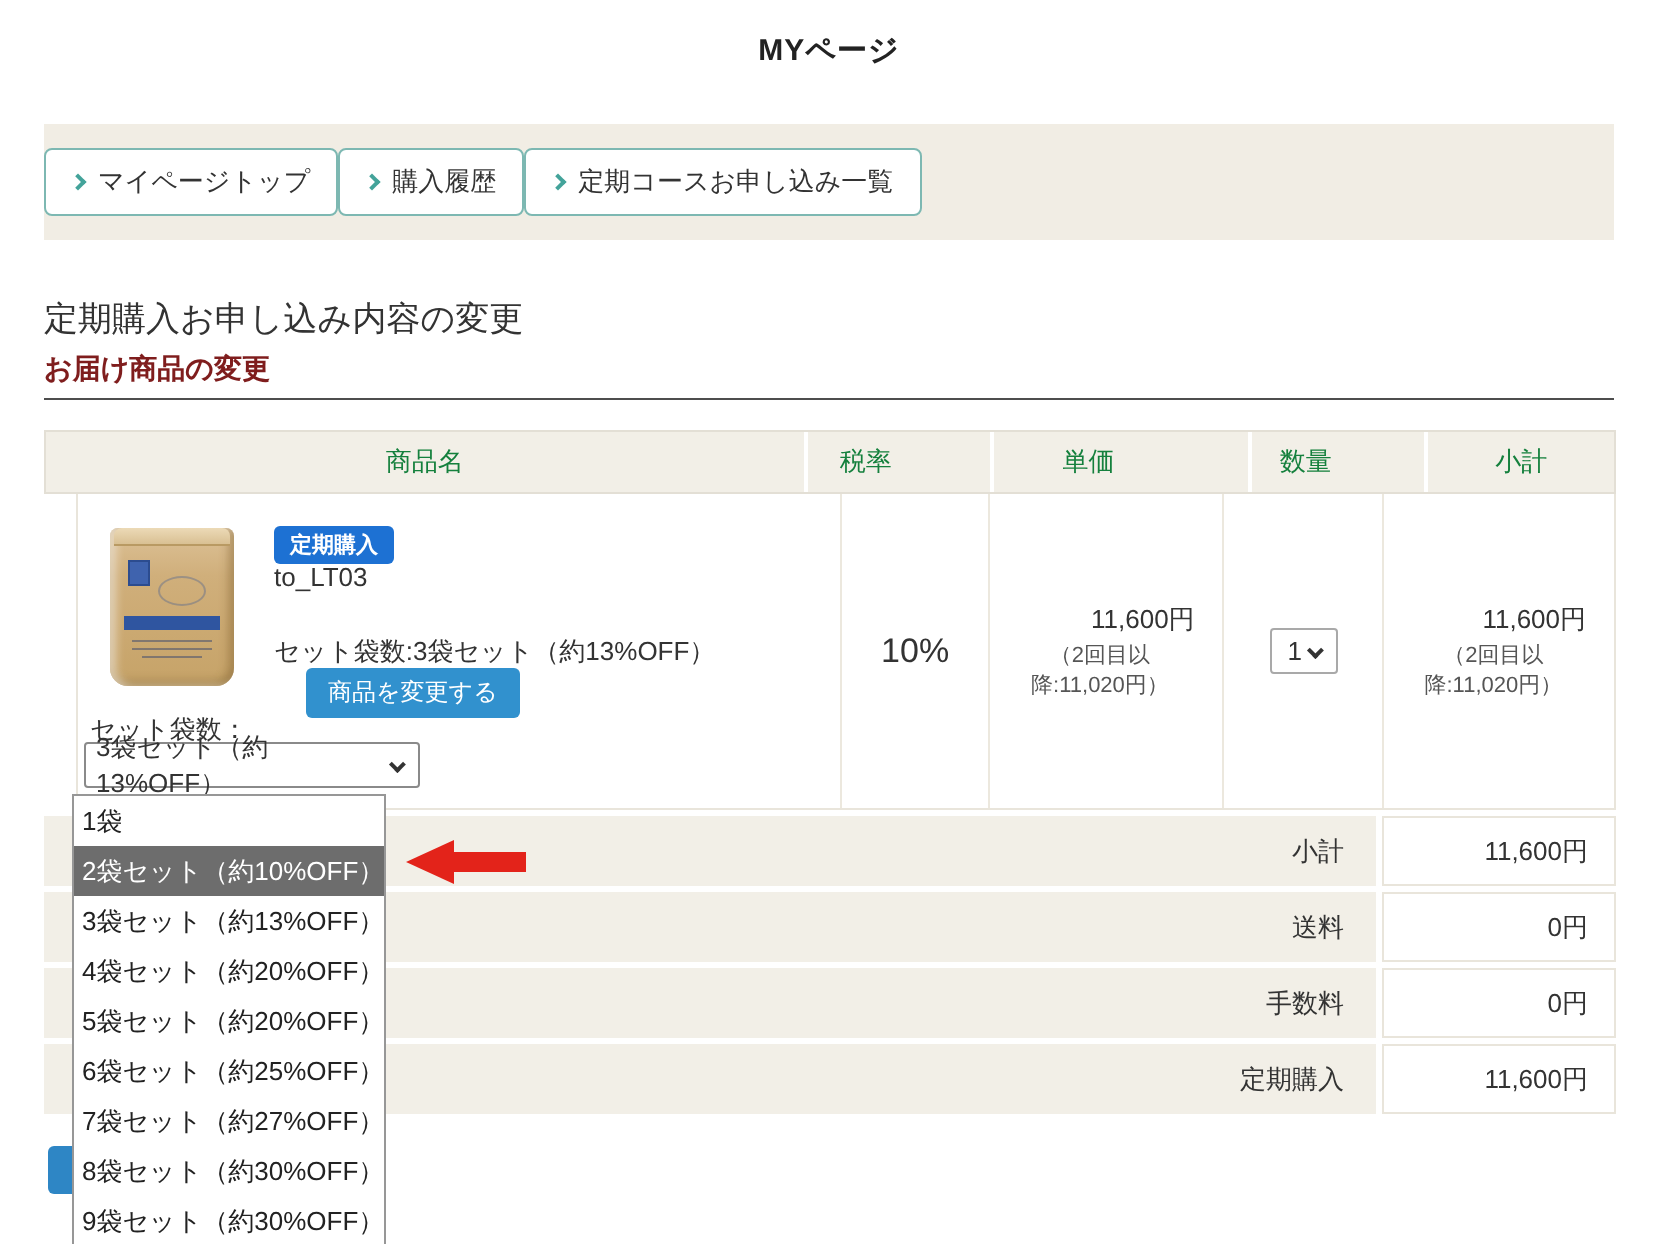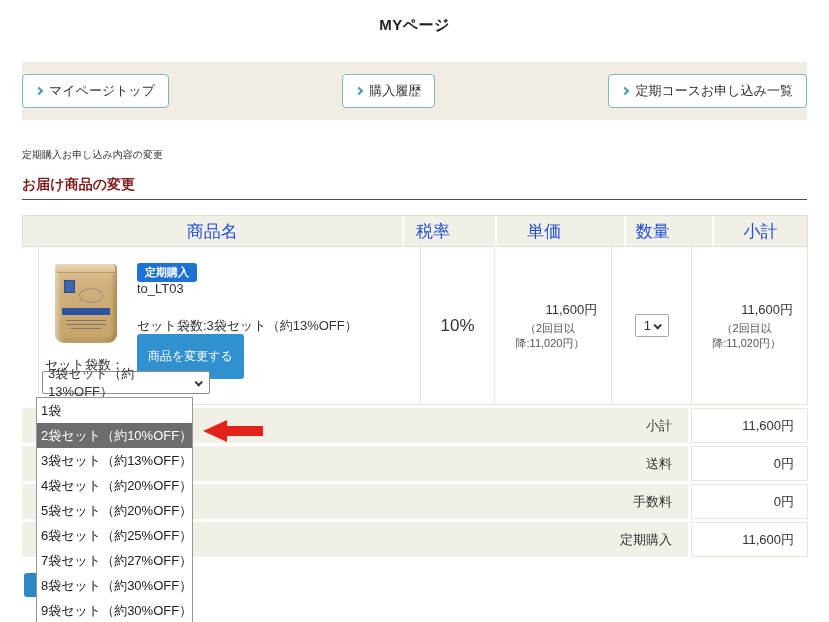--- a/index.html
+++ b/index.html
@@ -7,37 +7,37 @@
   .page {
     position:relative; width:829px; height:622px; overflow:hidden;
     background:#fff; color:#333;
     font-family:"Liberation Sans","DejaVu Sans",sans-serif;
   }
   .page-title { position:absolute; top:16px; left:0; width:100%; text-align:center;
     font-size:15px; font-weight:bold; color:#222; letter-spacing:.5px; }
 
   
   .navband { position:absolute; top:62px; left:22px; width:785px; height:58px;
-    background:#f1ede4; display:flex; align-items:center; justify-content:space-between; }
+    background:#f1ede4; display:flex; align-items:center; justify-content:flex-start; }
   .nav-btn { display:inline-flex; align-items:center; gap:7px; background:#fff;
     border:1px solid #7db8b2; border-radius:4px; height:34px; padding:0 13px;
     font-size:13px; color:#333; cursor:pointer; white-space:nowrap;
     font-family:inherit; }
   .chev-right { width:6px; height:6px; border-top:2px solid #43a39a;
     border-right:2px solid #43a39a; transform:rotate(45deg); flex:0 0 auto; }
 
-  .page-desc { position:absolute; top:148px; left:22px; font-size:10px; color:#333; }
+  .page-desc { position:absolute; top:148px; left:22px; font-size:17px; color:#333; }
   .section-heading { position:absolute; top:176px; left:22px; font-size:14px; font-weight:bold; color:#7f1d1d; }
   .rule { position:absolute; top:199px; left:22px; width:785px; border-top:1px solid #4d4d4d; }
 
   
   .otable { position:absolute; top:215px; left:22px; width:786px; }
   .thead { display:flex; height:32px; background:#f2efe7; border:1px solid #e3dfd5; }
-  .th { display:flex; align-items:center; justify-content:center; font-size:17px;
-    color:#1d4ed8; border-left:2px solid #fff;margin-left:33px; }
+  .th { display:flex; align-items:center; justify-content:center; font-size:13px;
+    color:#15803d; border-left:2px solid #fff;margin-left:33px; }
   .th:first-child { border-left:none; }
   .c1 { width:391px; } .c2 { width:75px; } .c3 { width:120px; } .c4 { width:68px; } .c5 { width:118px; }
 
   .prow { display:flex; height:158px; background:#fff; border:1px solid #e9e5db; border-top:none;margin-left:16px; }
   .td { border-left:1px solid #ece8de; }
   .td:first-child { border-left:none; }
   .prod-cell { position:relative; width:391px; }
   .tax-cell  { width:75px; display:flex; align-items:center; justify-content:center; font-size:17px; }
   .price-cell{ width:120px; display:flex; flex-direction:column; align-items:flex-end;
     justify-content:center; padding:0 14px 0 8px; }
@@ -63,22 +63,22 @@
     border:1px solid rgba(60,90,150,.35); border-radius:50%; }
   .pouch-band { position:absolute; left:7px; right:7px; top:44px; height:7px; background:#2f55a0; }
   .pouch-line { position:absolute; left:11px; right:11px; height:1px; background:rgba(40,60,110,.45); }
   .pl1 { top:56px; } .pl2 { top:60px; } .pl3 { top:64px; left:16px; right:16px; }
 
   .badge { position:absolute; left:98px; top:16px; background:#1d71d3; color:#fff;
     font-size:11px; font-weight:bold; padding:2px 8px; border-radius:3px; }
   .pcode { position:absolute; left:98px; top:34px; font-size:13px; }
   .pname { position:absolute; left:98px; top:52px; font-size:13px; white-space:nowrap; }
   .pset  { position:absolute; left:98px; top:70px; font-size:13px; }
-  .change-btn { position:absolute; left:98px; top:87px; background:#3191ce; color:#fff;
-    border:none; border-radius:3px; font-size:12px; padding:14px 11px; cursor:pointer;
+  .change-btn { position:absolute; left:114px; top:87px; background:#3191ce; color:#fff;
+    border:none; border-radius:3px; font-size:12px; padding:4px 11px; cursor:pointer;
     font-family:inherit; }
   .set-label { position:absolute; left:6px; top:109px; font-size:13px; }
   .set-select { position:absolute; left:3px; top:124px; width:168px; height:23px;
     background:#fff; border:1px solid #8a8a8a; border-radius:2px; display:flex;
     align-items:center; justify-content:space-between; padding:0 8px 0 5px;
     font-size:13px; cursor:pointer; }
   .chev-down { width:6px; height:6px; border-right:2px solid #333; border-bottom:2px solid #333;
     transform:rotate(45deg) translateY(-1px); flex:0 0 auto; }
   .qty-select { width:34px; height:23px; background:#fff; border:1px solid #a9a9a9;
     border-radius:2px; display:flex; align-items:center; justify-content:center; gap:3px;

